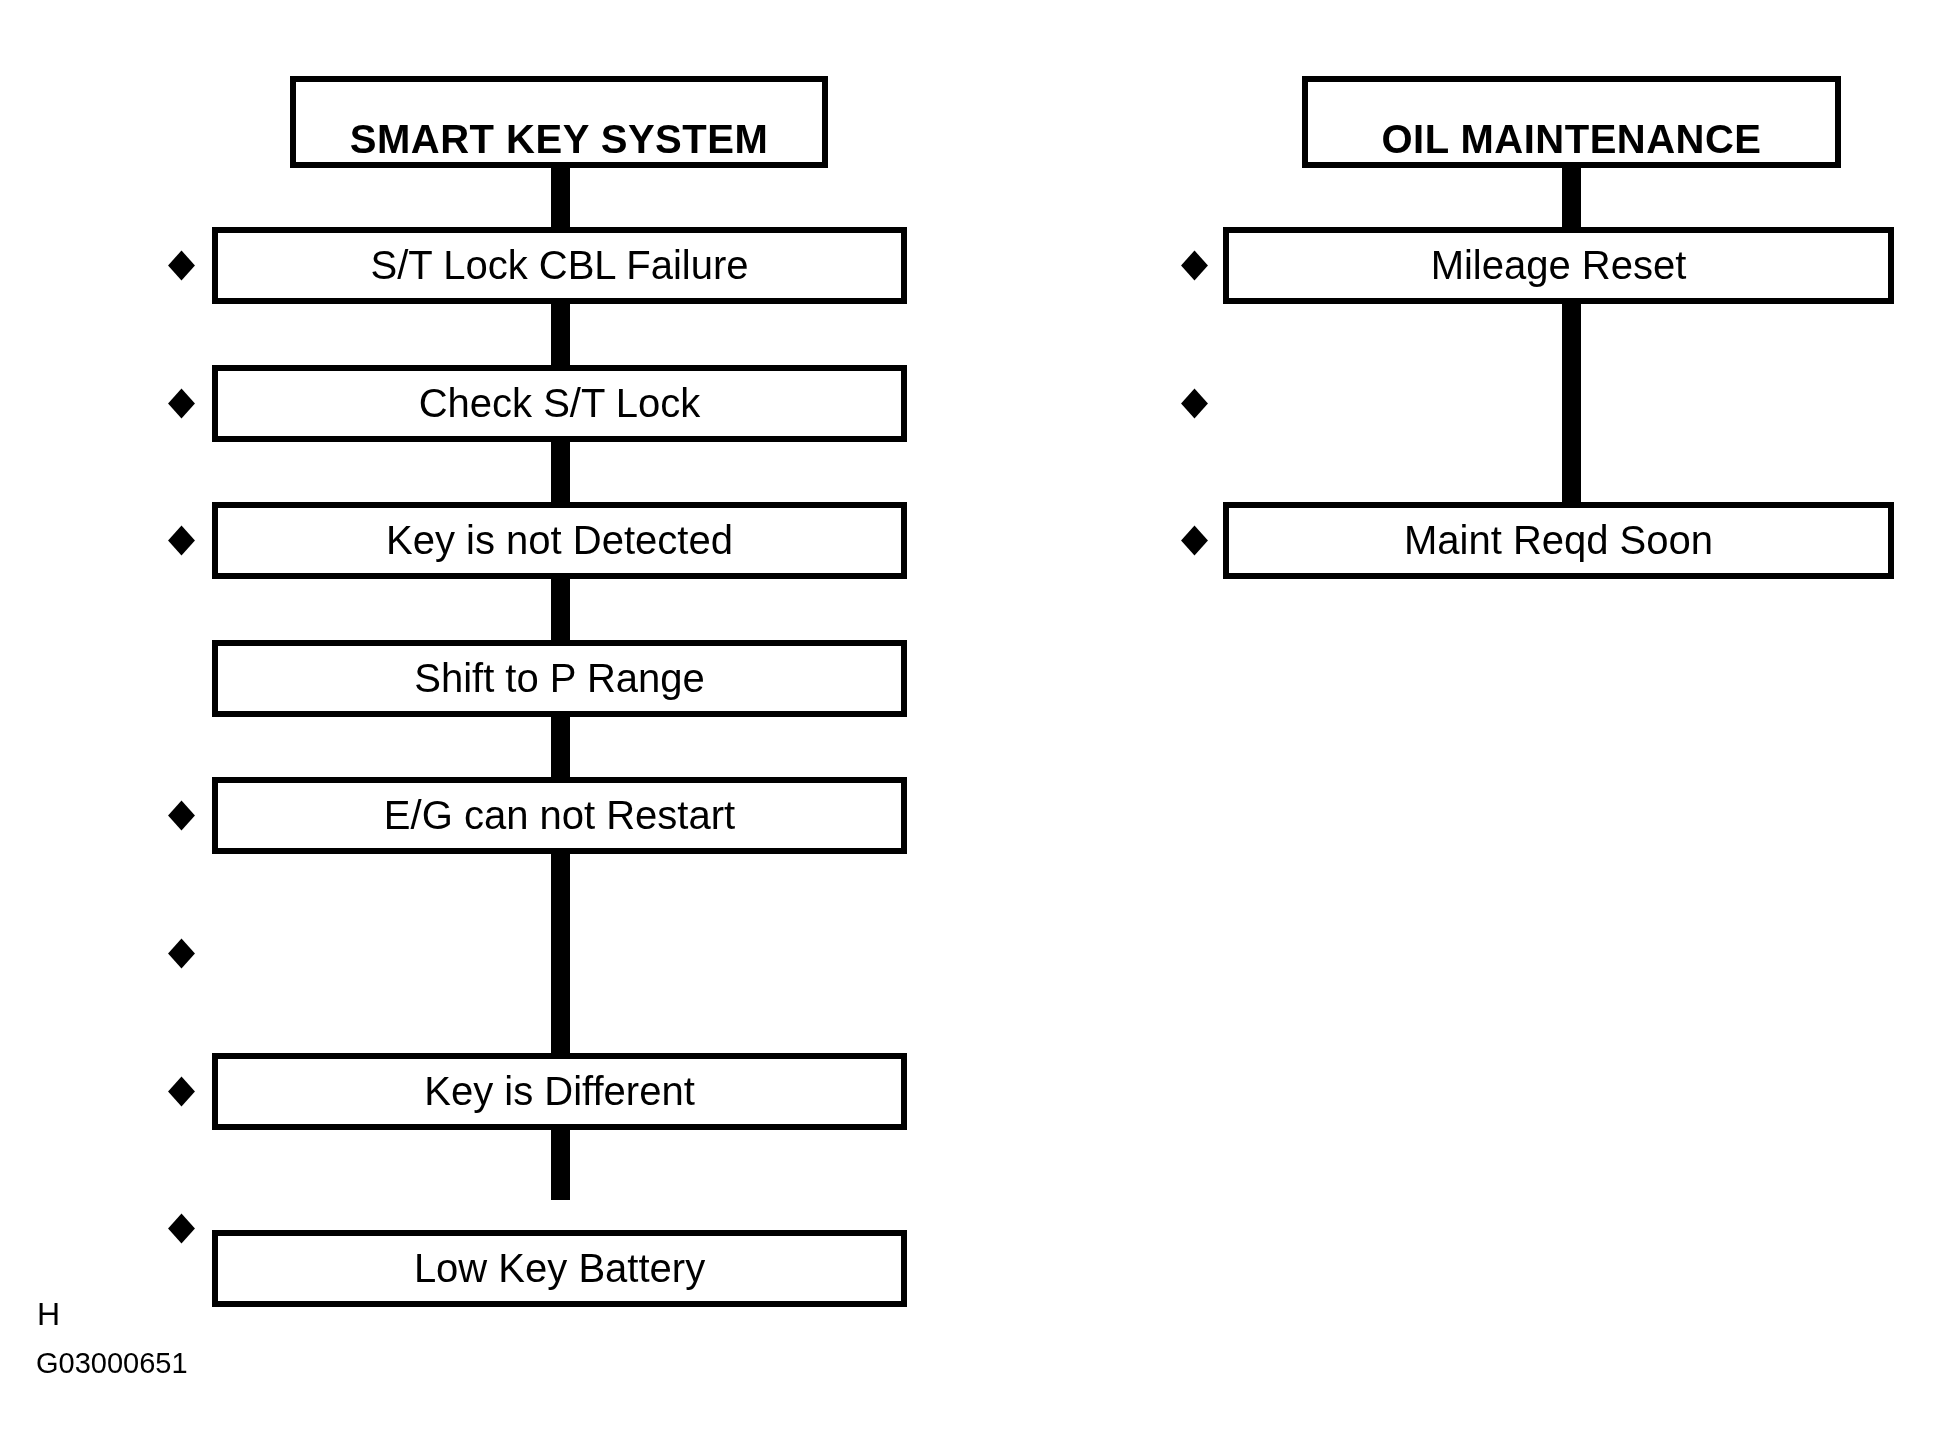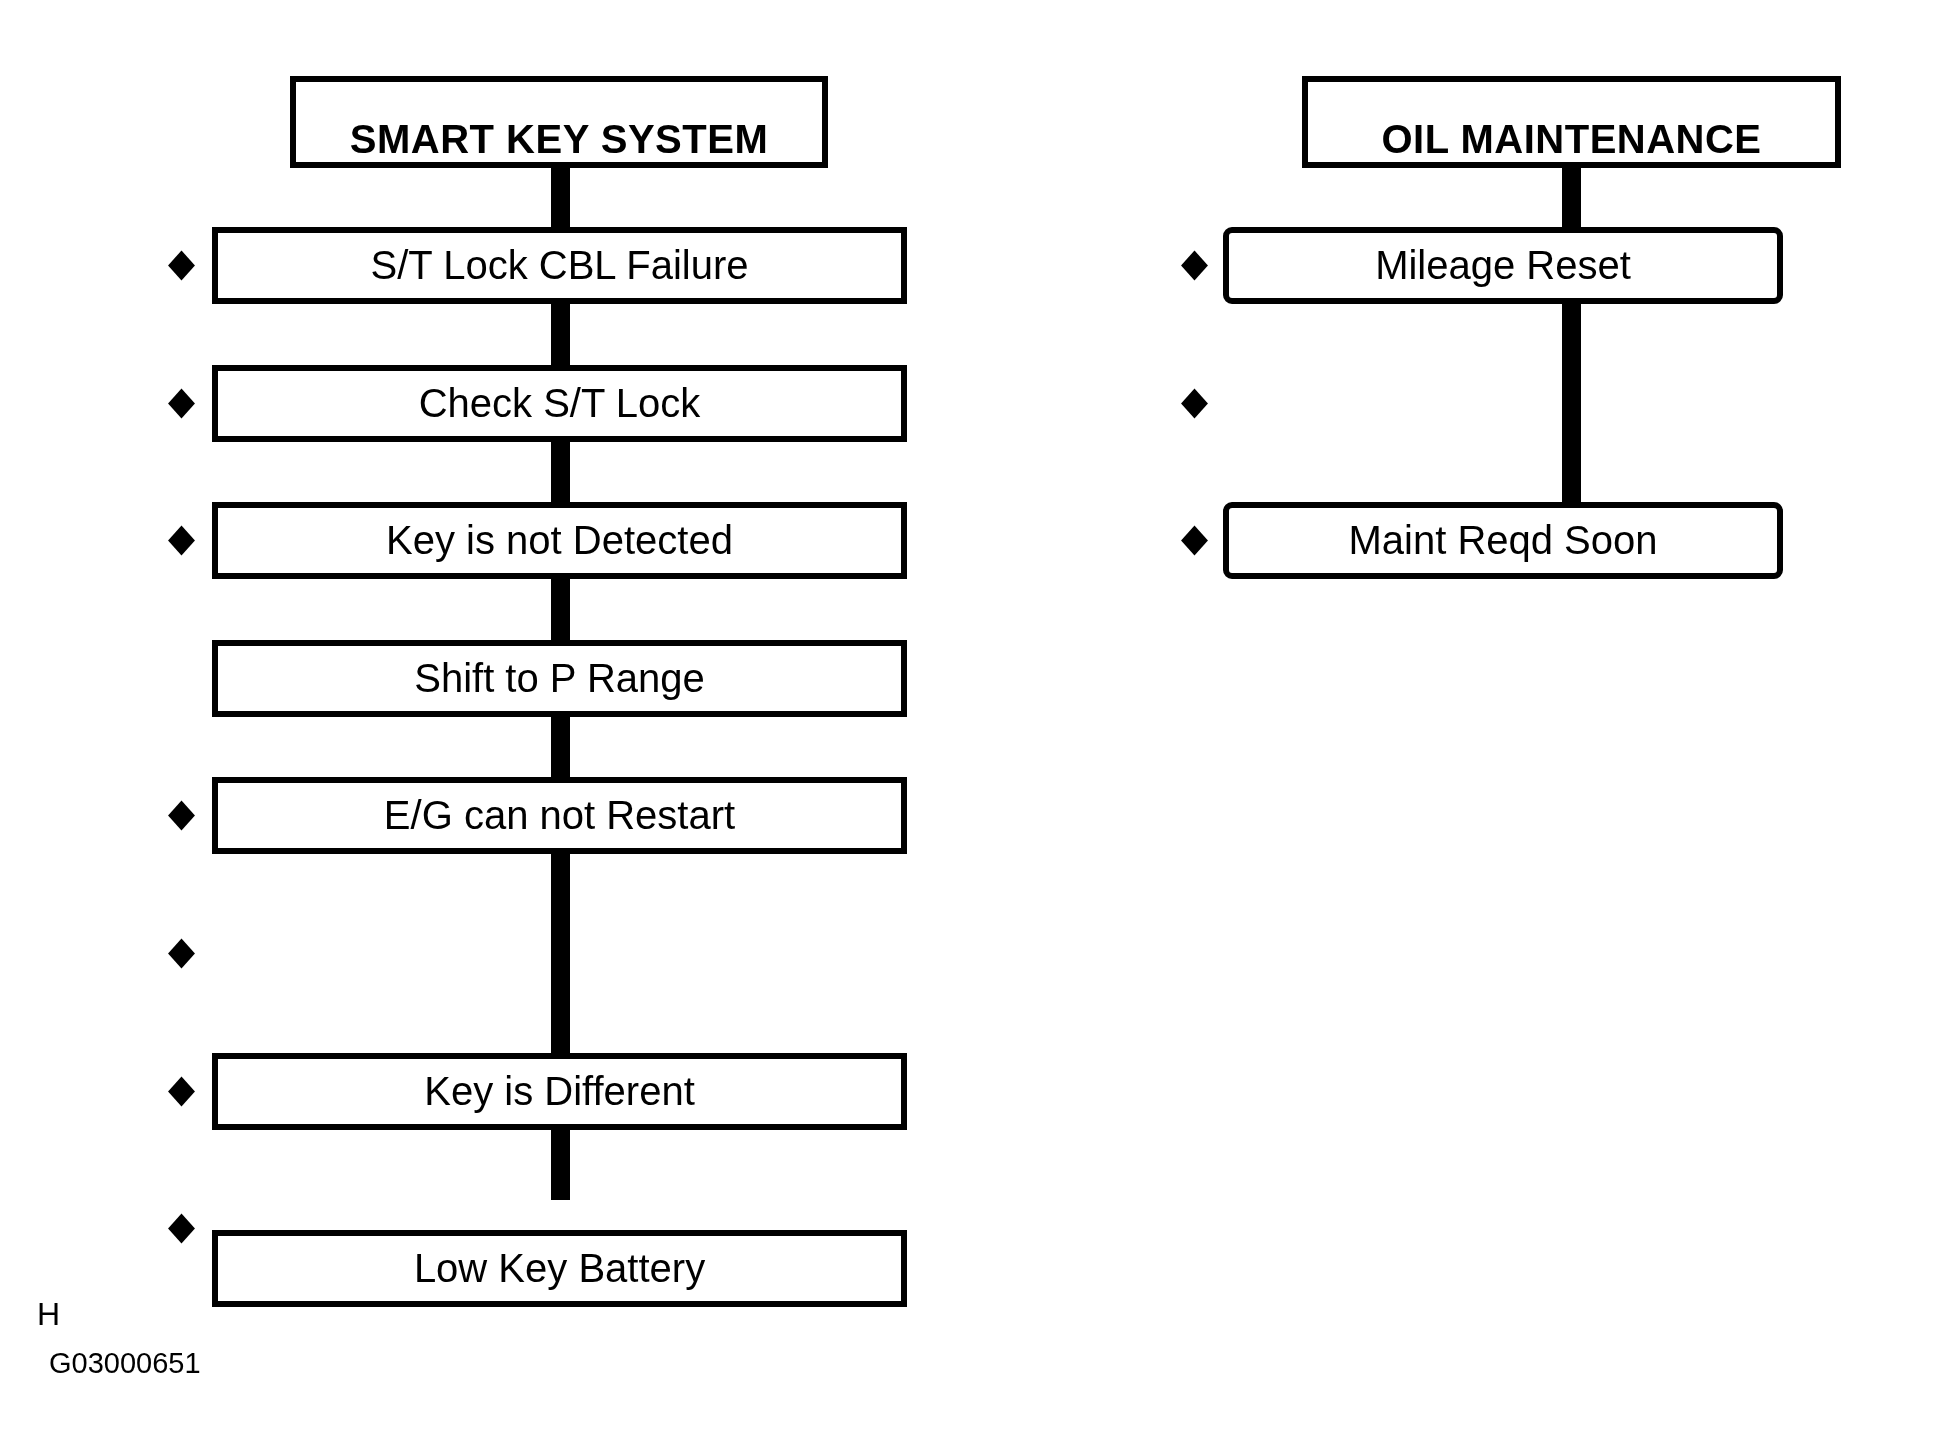--- a/index.html
+++ b/index.html
@@ -52,21 +52,21 @@
     box-sizing: border-box;
     border: 6px solid #000000;
     background: #ffffff;
     display: flex;
     align-items: center;
     justify-content: center;
     font-size: 40px;
     z-index: 2;
   }
   .item-box.left  { left: 212px;  width: 695px; text-align: right; }
-  .item-box.right { left: 1223px; width: 560px; border-radius: 9px; }
+  .item-box.right { left: 1223px; width: 671px; }
 
   
   .diamond {
     position: absolute;
     width: 19px;
     height: 19px;
     background: #000000;
     transform: scaleY(1.12) rotate(45deg);
     z-index: 2;
   }
@@ -78,21 +78,20 @@
     position: absolute;
     left: 37px;
     top: 1296px;
     font-size: 32px;
   }
   .figure-id {
     position: absolute;
     left: 36px;
     top: 1347px;
     font-size: 29px;
-    margin-left: 13px;
   }
 </style>
 </head>
 <body>
 
 <div class="canvas">
 
   <div class="connector left"></div>
   <div class="connector right"></div>
 

